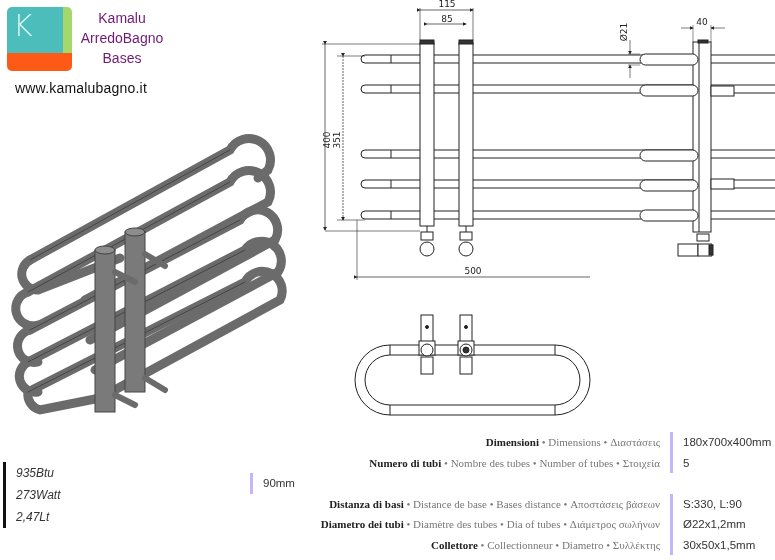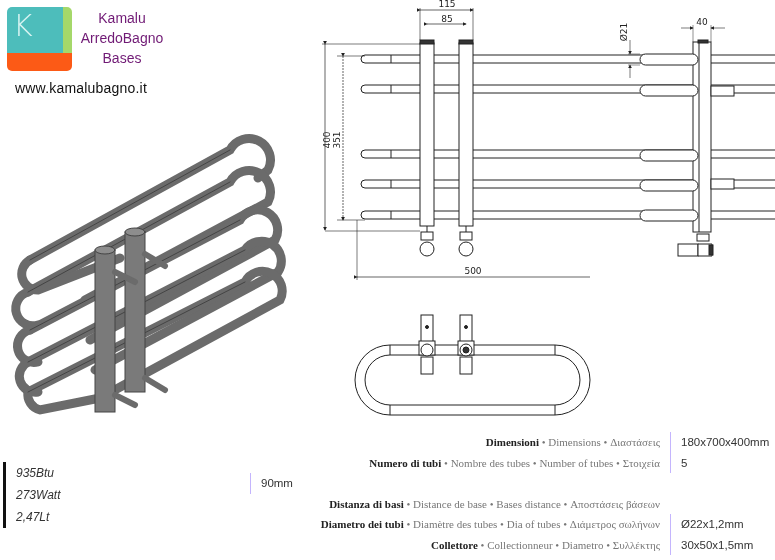--- a/index.html
+++ b/index.html
@@ -17,21 +17,21 @@
 
     .drawing { position: absolute; left: 0; top: 0; }
 
     .perf { position: absolute; left: 3px; top: 462px; border-left: 3px solid #111; padding-left: 10px; height: 66px; font-style: italic; }
     .perf div { font-family: "Liberation Sans", sans-serif; font-size: 12px; line-height: 22px; color: #333; }
 
     .specs { position: absolute; left: 250px; top: 432px; width: 525px; }
     .spec-row { display: flex; height: 20.5px; align-items: center; }
     .spec-label { width: 420px; text-align: right; padding-right: 10px; font-family: Liberation Serif, serif; font-size: 11px; color: #777; white-space: nowrap; }
     .spec-label b { color: #222; font-weight: bold; }
-    .spec-value { flex: 1; border-left: 1px solid #c4b5fd; padding-left: 10px; height: 100%; display: flex; align-items: center; font-family: "Liberation Sans", sans-serif; font-size: 11.5px; color: #333; white-space: nowrap; }
+    .spec-value { flex: 1; border-left: 3px solid #c4b5fd; padding-left: 10px; height: 100%; display: flex; align-items: center; font-family: "Liberation Sans", sans-serif; font-size: 11.5px; color: #333; white-space: nowrap; }
   </style>
 </head>
 <body>
 
 <div class="logo">
   <div class="teal"></div>
   <div class="green"></div>
   <div class="orange"></div>
   <span class="k">K</span>
 </div>
@@ -196,20 +196,21 @@
   </div>
   <div class="spec-row">
     <div class="spec-label"><b>Numero di tubi</b><span> • Nombre des tubes • Number of tubes • Στοιχεία</span></div>
     <div class="spec-value">5</div>
   </div>
   <div class="spec-row">
     <div class="spec-value">90mm</div>
   </div>
   <div class="spec-row">
     <div class="spec-label"><b>Distanza di basi</b><span> • Distance de base • Bases distance • Αποστάσεις βάσεων</span></div>
+    <div class="spec-value">S:330, L:90</div>
   </div>
   <div class="spec-row">
     <div class="spec-label"><b>Diametro dei tubi</b><span> • Diamètre des tubes • Dia of tubes • Διάμετρος σωλήνων</span></div>
     <div class="spec-value">Ø22x1,2mm</div>
   </div>
   <div class="spec-row">
     <div class="spec-label"><b>Collettore</b><span> • Collectionneur • Diametro • Συλλέκτης</span></div>
     <div class="spec-value">30x50x1,5mm</div>
   </div>
 </div>

